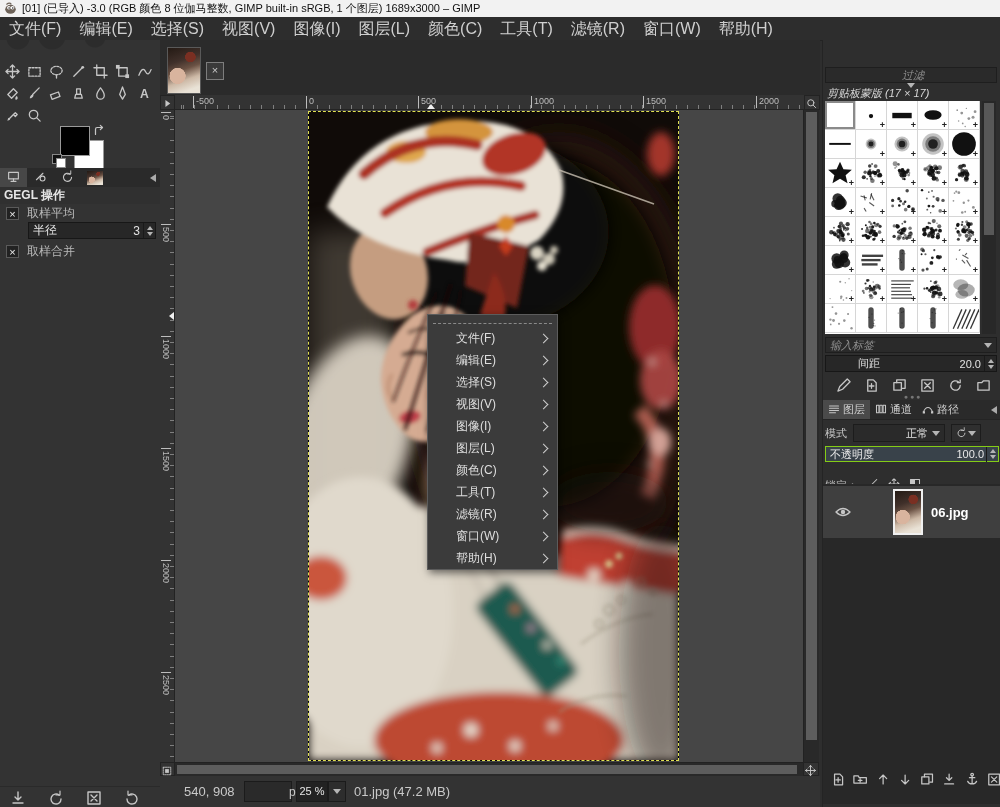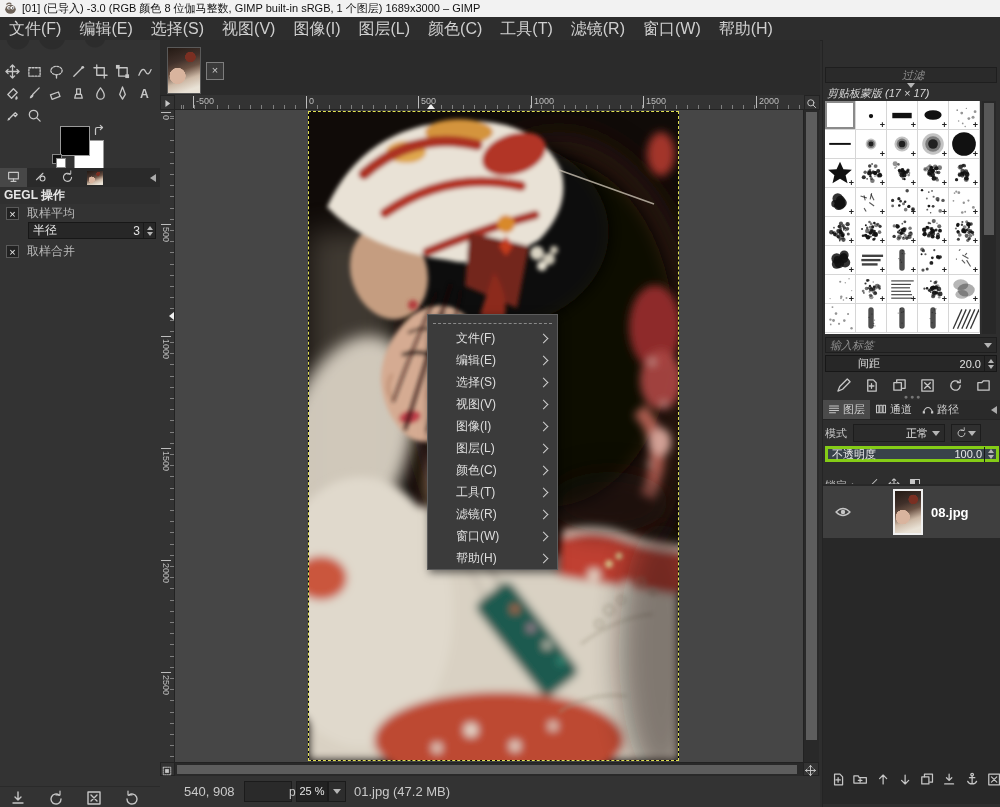--- a/index.html
+++ b/index.html
@@ -121,21 +121,21 @@
   #brushacts{position:absolute;left:0;top:336px;width:178px;height:18px;display:flex;align-items:center;}
   #brushacts .act{width:15px;height:15px;margin-left:13px;}
   #splitter{position:absolute;left:0;top:355px;width:178px;height:5px;text-align:center;font-size:7px;color:#777;line-height:4px;}
   #ltabs{position:absolute;left:0;top:360px;width:178px;height:19px;display:flex;border-bottom:1px solid #242424;background:#2a2a2a;}
   #moderow{position:absolute;left:2px;top:384px;width:174px;height:18px;display:flex;align-items:center;font-size:11px;}
   #moderow .lab{color:#c9c9c9;margin-right:6px;}
   #modesel{width:92px;height:18px;background:#2a2a2a;border:1px solid #1c1c1c;box-sizing:border-box;display:flex;align-items:center;}
   #modesel span{flex:1;text-align:right;color:#e3e3e3;}
   #modereset{margin-left:6px;width:30px;height:18px;background:#2f2f2f;border:1px solid #1c1c1c;box-sizing:border-box;display:flex;align-items:center;justify-content:center;}
   #modereset svg{width:11px;height:11px;}
-  #opacityrow{position:absolute;left:2px;top:406px;width:174px;height:16px;background:#39424a;border:3px solid #84cc16;
+  #opacityrow{position:absolute;left:2px;top:406px;width:174px;height:16px;background:#39424a;border:1px solid #84cc16;
      box-sizing:border-box;display:flex;align-items:center;font-size:11px;}
   #opacityrow .lab{flex:1;padding-left:4px;color:#e8e8e8;}
   #opacityrow .val{color:#e8e8e8;padding-right:2px;}
   #lockrow{position:absolute;left:2px;top:426px;width:174px;height:16px;display:flex;align-items:center;font-size:11px;color:#bbb;gap:9px;margin-top:11px;}
   #lockrow svg{width:12px;height:12px;}
   #layerlist{position:absolute;left:0;top:444px;width:178px;height:320px;background:#282828;}
   #layerrow{position:absolute;left:0;top:2px;width:178px;height:52px;background:#3f3f3f;display:flex;align-items:center;}
   #eye{width:16px;height:16px;margin-left:12px;}
   #layerthumb{width:26px;height:42px;border:2px solid #f0f0f0;margin-left:42px;}
   #layername{font-size:13px;font-weight:bold;color:#fff;margin-left:8px;}
@@ -1193,21 +1193,21 @@
             <rect x="2" y="2" width="12" height="12"></rect>
           </svg></span>
     </div>
     <div id="layerlist">
       <div id="layerrow">
         <span id="eye"><svg viewBox="0 0 16 16" width="100%" height="100%" fill="none" stroke="#c6c6c6" stroke-width="1.4" stroke-linecap="round" stroke-linejoin="round">
               <path d="M1 8q7-7 14 0q-7 7-14 0z"></path>
               <circle cx="8" cy="8" r="2.2" fill="#c6c6c6" stroke="none"></circle>
             </svg></span>
         <div id="layerthumb" class="mini-photo"></div>
-        <span id="layername">08.jpg</span>
+        <span id="layername">06.jpg</span>
       </div>
     </div>
     <div id="layeracts">
         <div class="act"><svg viewBox="0 0 16 16" width="100%" height="100%" fill="none" stroke="#c6c6c6" stroke-width="1.4" stroke-linecap="round" stroke-linejoin="round">
             <path d="M4 2h6l3 3v9H4z"></path>
             <path d="M8 6v5M5.5 8.5h5"></path>
           </svg></div>
         <div class="act"><svg viewBox="0 0 16 16" width="100%" height="100%" fill="none" stroke="#c6c6c6" stroke-width="1.4" stroke-linecap="round" stroke-linejoin="round">
             <path d="M1 12V4h5l1 2h8v6z"></path>
             <path d="M8 7v4M6 9h4"></path>

